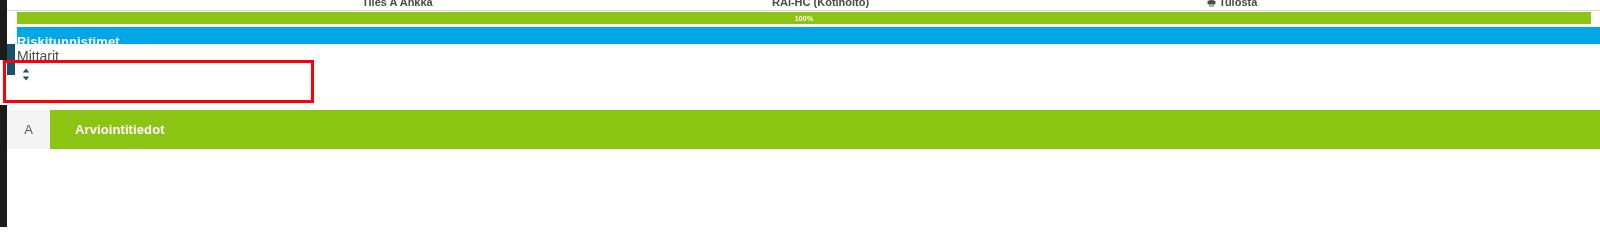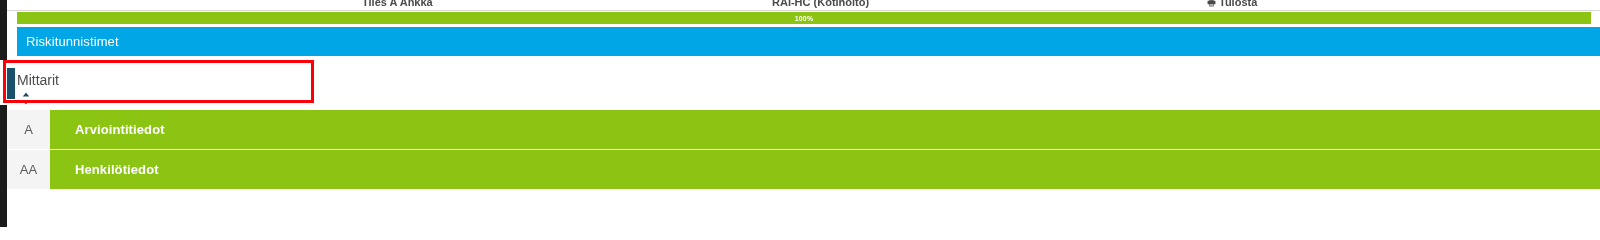--- a/index.html
+++ b/index.html
@@ -99,30 +99,29 @@
     top: 27px;
     width: 1583px;
     height: 29px;
     background: #00a6e5;
     display: flex;
     align-items: center;
   }
   .section-bar-label {
     color: #ffffff;
     font-size: 13px;
-    font-weight: normal;
-    padding-left: 9px;
+    font-weight: bold;
     letter-spacing: .1px;
   }
 
   
   .mittarit-block {
     position: absolute;
     left: 7px;
-    top: 68px;
+    top: 44px;
     width: 1593px;
     height: 47px;
     background: #ffffff;
   }
   .mittarit-accent {
     position: absolute;
     left: 0;
     top: 0;
     width: 8px;
     height: 31px;
@@ -239,19 +238,15 @@
 </div>
 <div class="red-outline"></div>
 
 <div class="rows">
 
   <div class="row">
     <div class="row-code">A</div>
     <div class="row-title">Arviointitiedot</div>
   </div>
 
-  <div class="row">
-    <div class="row-code">AA</div>
-    <div class="row-title">Henkilötiedot</div>
-  </div>
 
 
 </div>
 
 </body></html>

